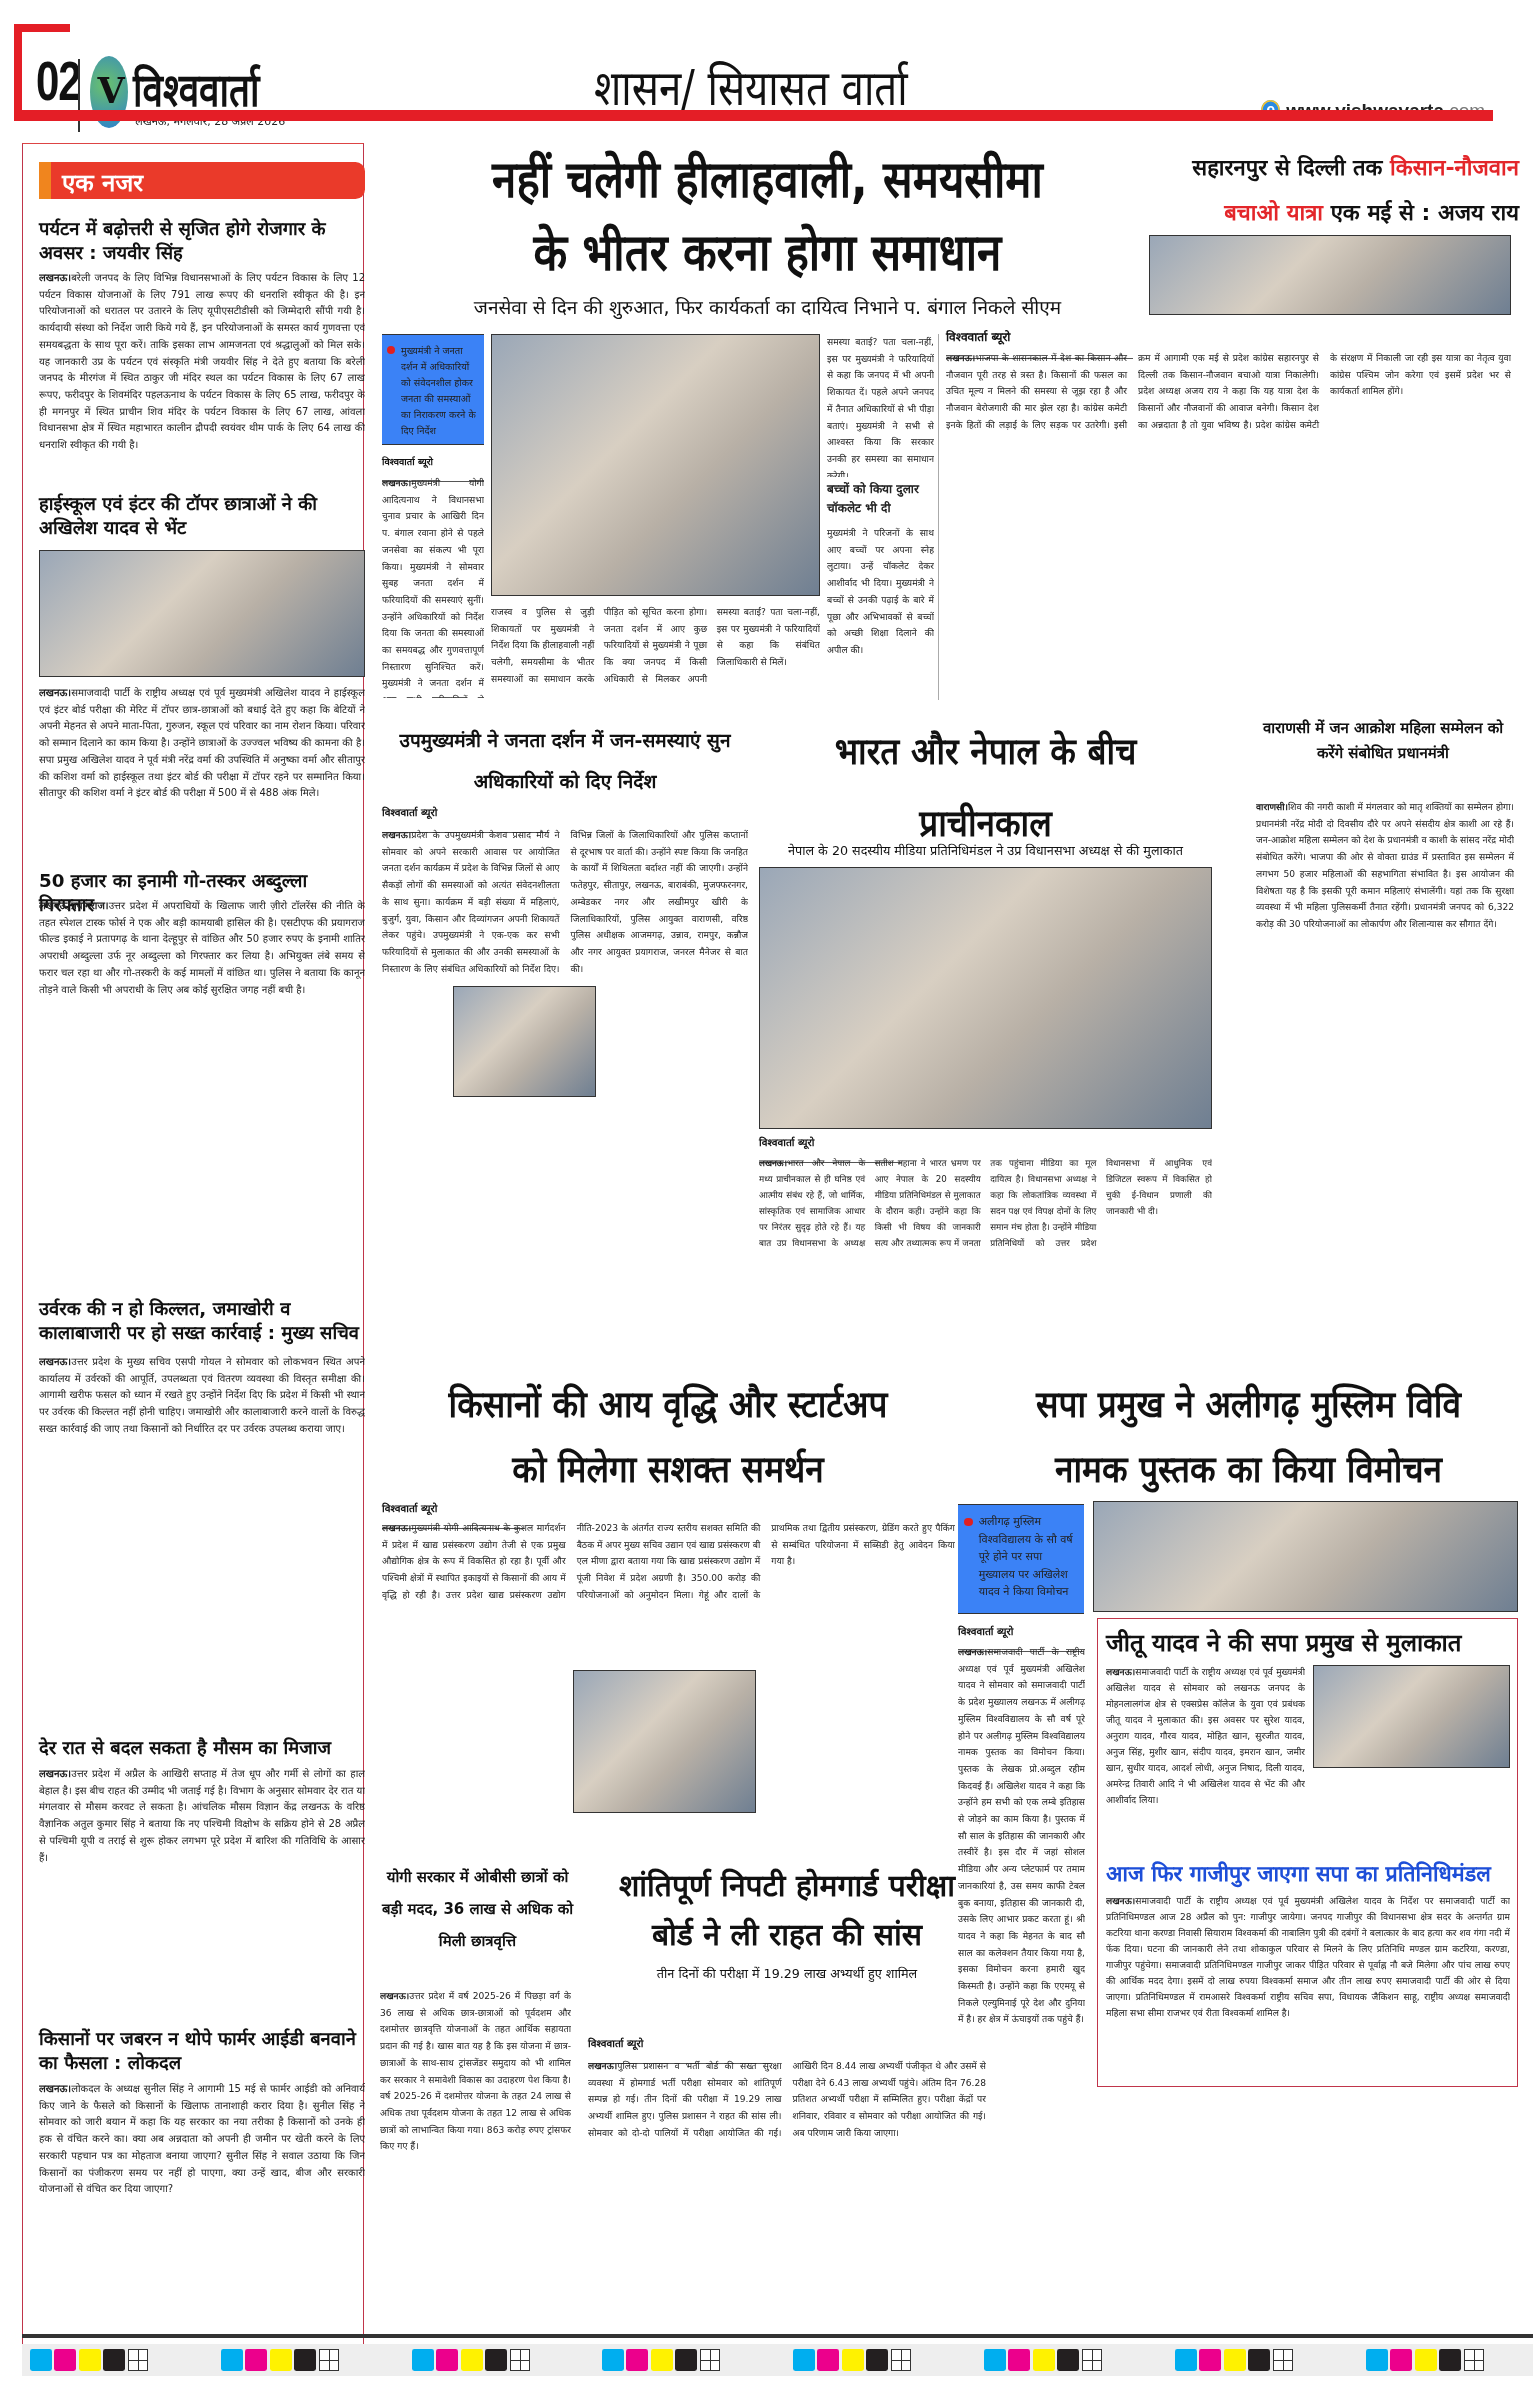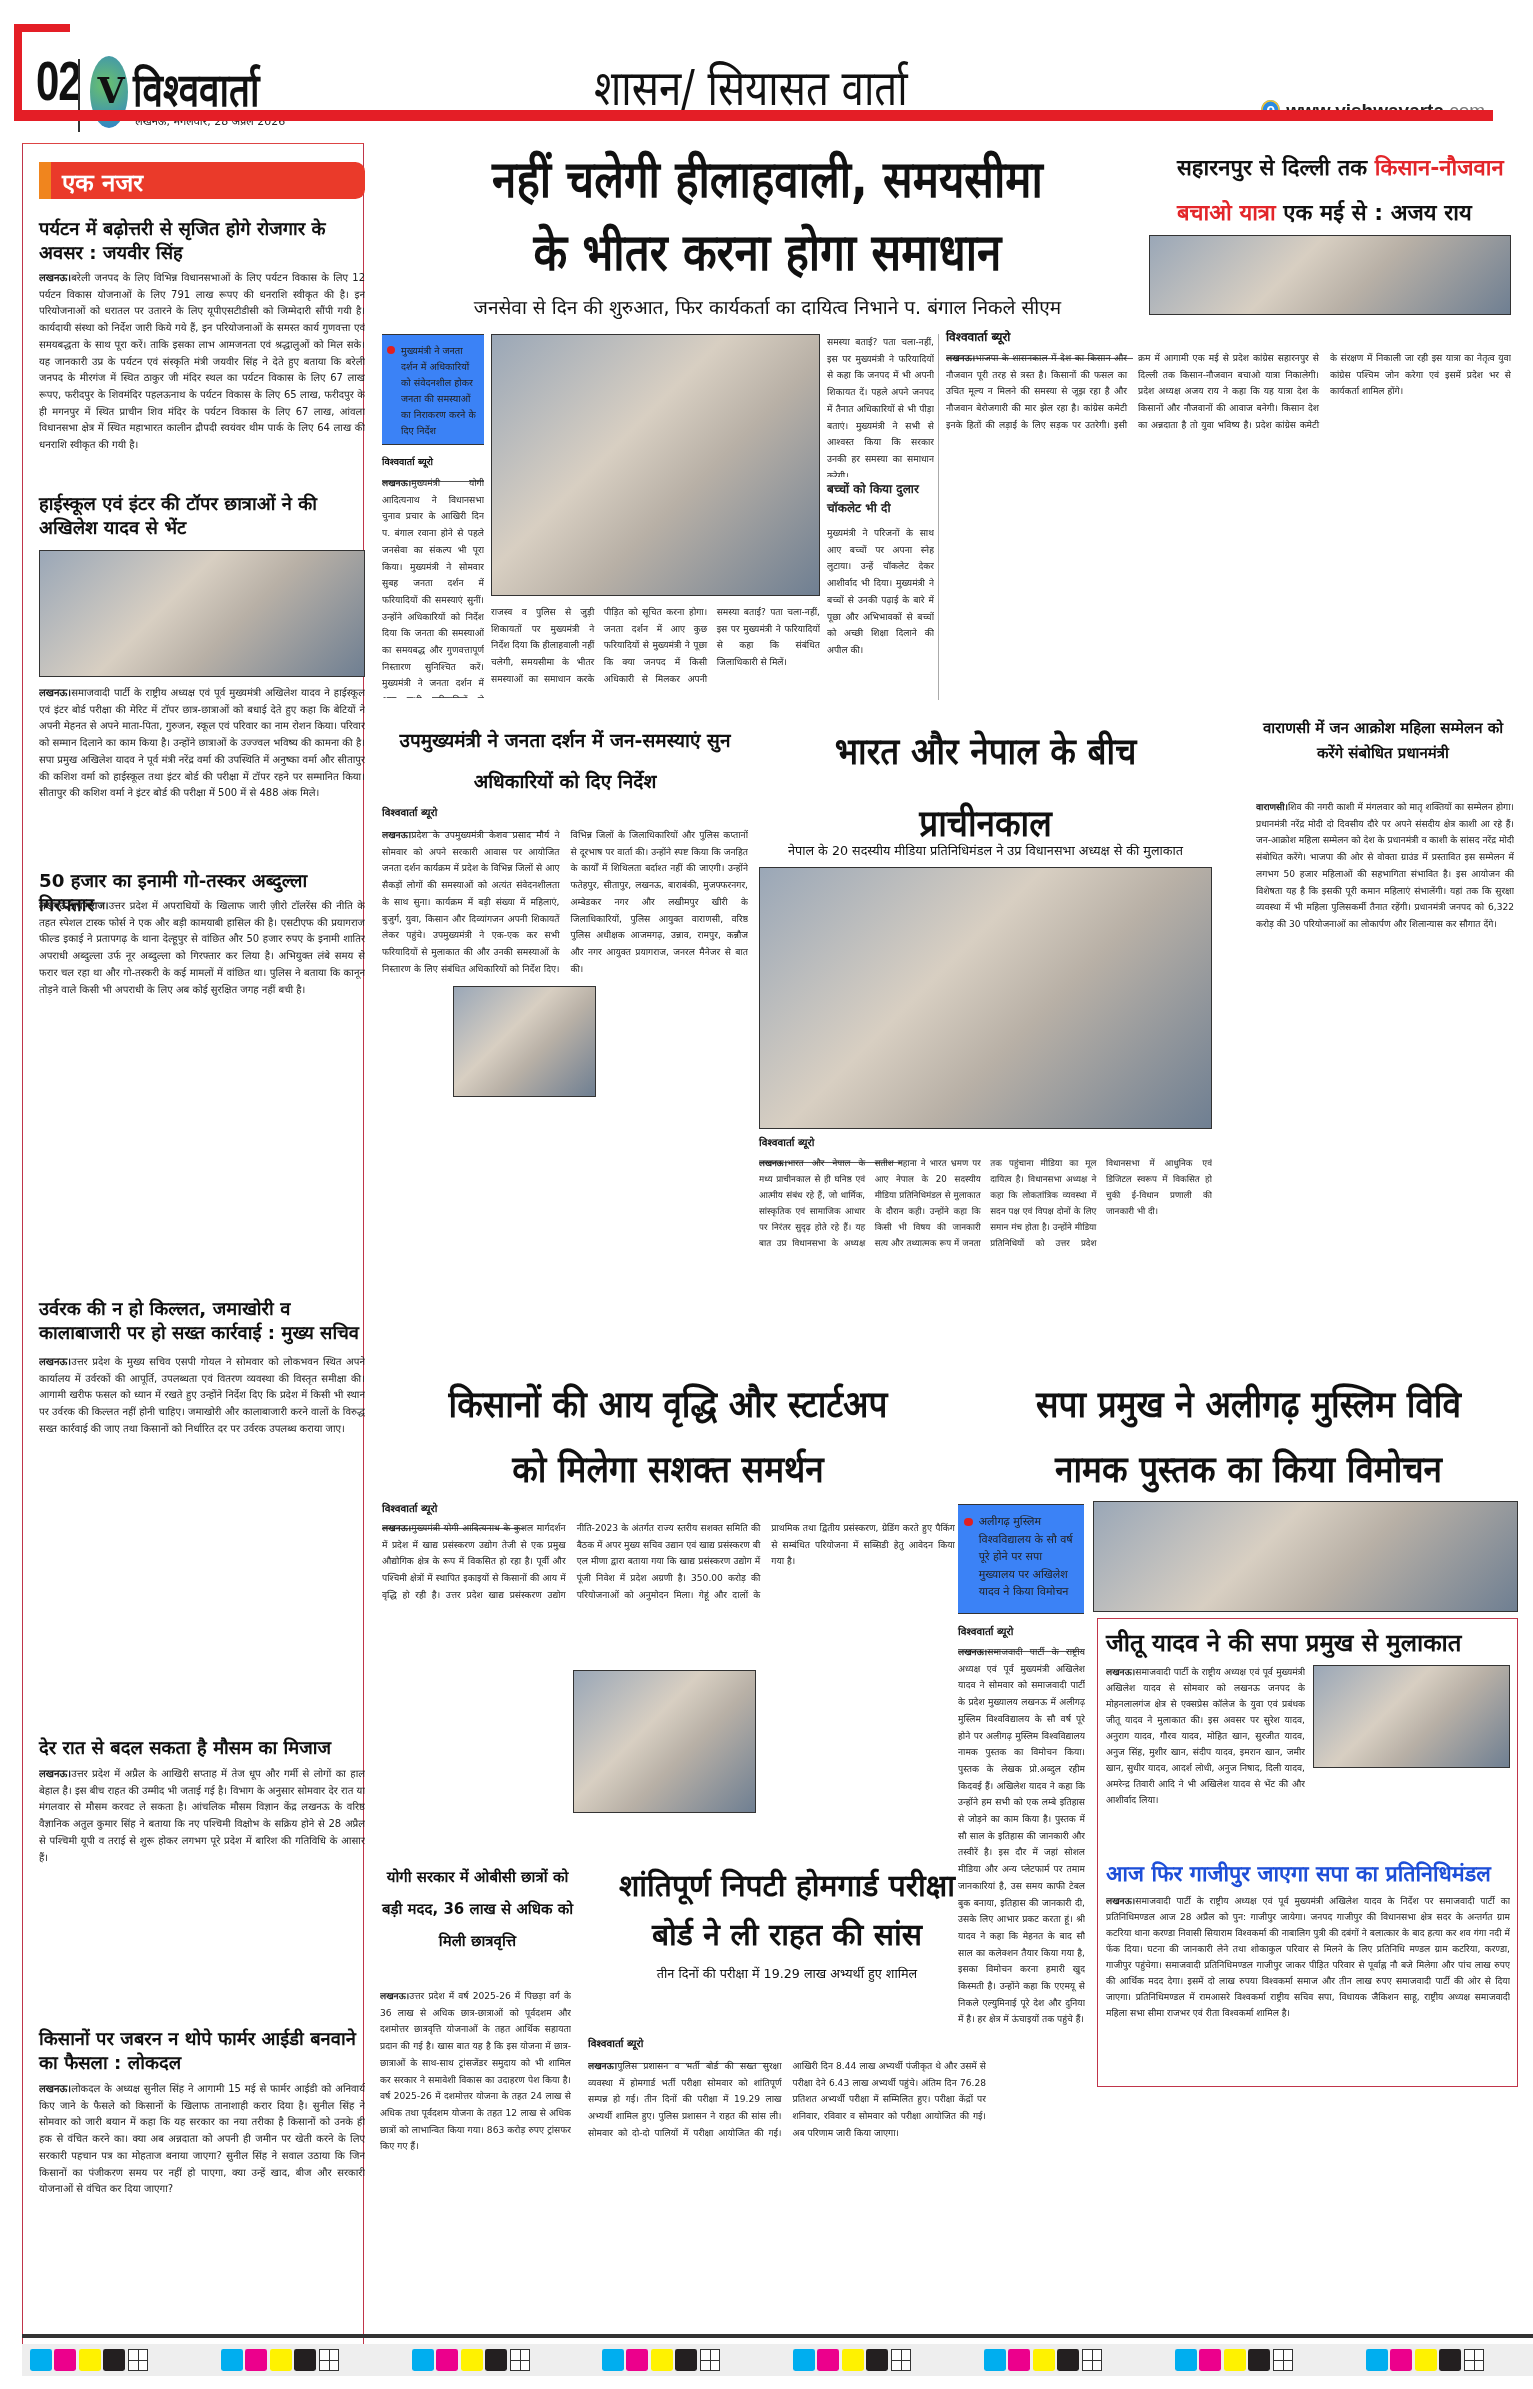--- a/index.html
+++ b/index.html
@@ -29,21 +29,21 @@
 .photo{position:absolute;background:linear-gradient(135deg,#9aa7b7,#d8cfc2 40%,#b8b0a6 60%,#6f7f92);border:1.6px solid #333;overflow:hidden}
 
 .main-headline{left:374px;top:143px;width:787px;text-align:center;font:bold 51px "DejaVu Sans",sans-serif;color:#111;line-height:73px;transform:scaleX(.86);transform-origin:center top}
 .sub-headline{left:374px;top:294px;width:787px;text-align:center;font:19px "DejaVu Sans",sans-serif;color:#111}
 .col-text{position:absolute;font:10px "DejaVu Sans",sans-serif;line-height:17.5px;color:#222;text-align:justify}
 .byline{position:absolute;font:bold 12px "DejaVu Sans",sans-serif;color:#111;border-bottom:1.6px solid #555;padding-bottom:13px}
 .highlight{position:absolute;background:#3b82f6;border-top:1.6px solid #333;border-bottom:1.6px solid #333;padding:8px 8px 8px 25.4px;font:12.7px "DejaVu Sans",sans-serif;line-height:20.7px;color:#222}
 .highlight .dot{position:absolute;left:8px;top:14.3px;width:11px;height:11px;border-radius:50%;background:#e02020}
 .subhead-sm{position:absolute;font:bold 14.3px "DejaVu Sans",sans-serif;color:#222;line-height:24px}
 
-.rh-head{left:1177px;top:145px;width:342px;text-align:left;font:bold 22px "DejaVu Sans",sans-serif;line-height:45px;color:#111}
+.rh-head{left:1177px;top:145px;width:342px;text-align:right;font:bold 22px "DejaVu Sans",sans-serif;line-height:45px;color:#111}
 .red{color:#e3262a}
 .nepal-head{left:755px;top:716px;width:461px;text-align:center;font:bold 37px "DejaVu Sans",sans-serif;line-height:72px;color:#111;transform:scaleX(.9)}
 .nepal-sub{left:755px;top:841px;width:461px;text-align:center;font:12.7px "DejaVu Sans",sans-serif;color:#111}
 .upm-head{left:382px;top:720px;width:366px;text-align:center;font:bold 19px "DejaVu Sans",sans-serif;line-height:41px;color:#111}
 .var-head{left:1252px;top:716px;width:262px;text-align:center;font:bold 15px "DejaVu Sans",sans-serif;line-height:25.4px;color:#111}
 .kisan-head{left:374px;top:1372px;width:588px;text-align:center;font:bold 37px "DejaVu Sans",sans-serif;line-height:65px;color:#111;transform:scaleX(.9)}
 .sapa-head{left:974px;top:1372px;width:549px;text-align:center;font:bold 37px "DejaVu Sans",sans-serif;line-height:65px;color:#111;transform:scaleX(.9)}
 .jeetu-box{left:1097px;top:1618px;width:421px;height:469px;border:1.6px solid #c0354a}
 .jeetu-head{position:absolute;left:8px;top:6.4px;font:bold 24px "DejaVu Sans",sans-serif;color:#111}
 .ghazi-head{position:absolute;left:8px;top:239px;font:bold 21.5px "DejaVu Sans",sans-serif;color:#1d4ed8}

